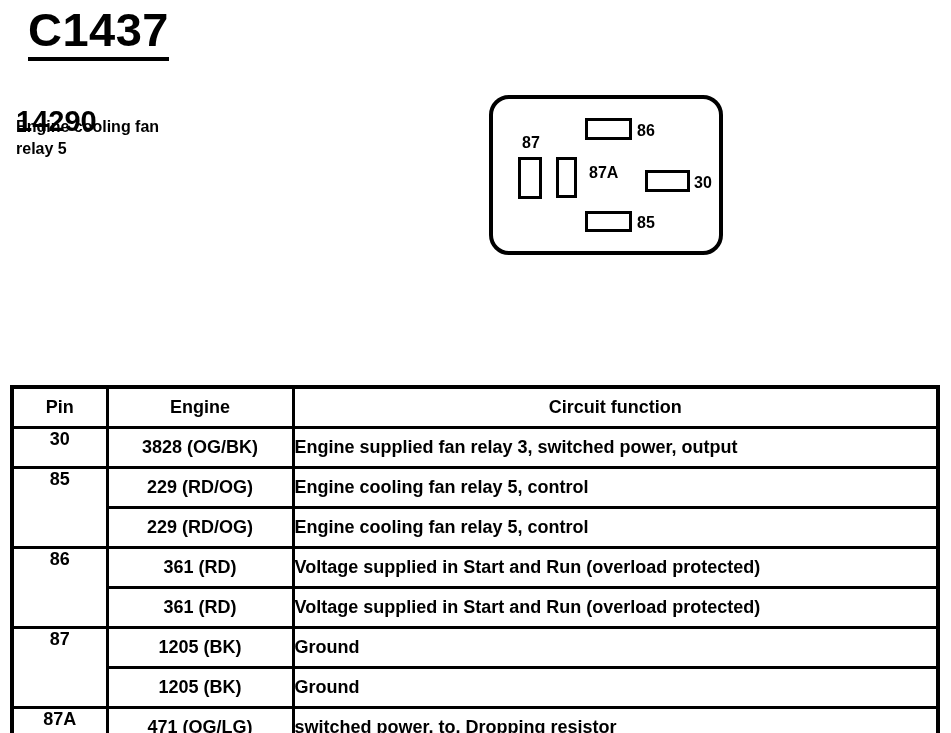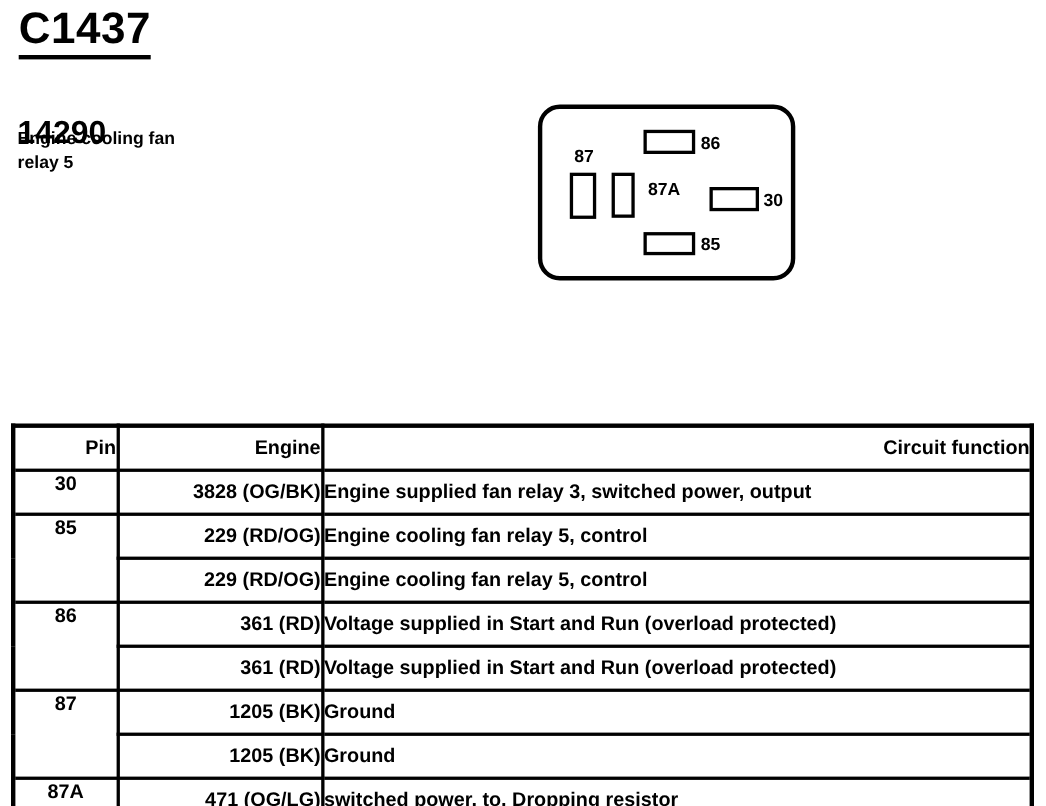--- a/index.html
+++ b/index.html
@@ -9,23 +9,23 @@
     height: 733px;
     background: #ffffff;
     font-family: "Liberation Sans", sans-serif;
     color: #000;
     overflow: hidden;
   }
 
   
   .connector-id {
     position: absolute;
-    left: 17px;
+    left: 28px;
     top: 5px;
-    font-size: 40px;
+    font-size: 47px;
     font-weight: bold;
     letter-spacing: 0.5px;
     display: inline-block;
     border-bottom: 4px solid #000;
     padding-bottom: 3px;
     line-height: 1.05;
   }
   .part-number {
     position: absolute;
     left: 16px;
@@ -91,30 +91,30 @@
   }
   table.pinout th, table.pinout td {
     border: 3px solid #000;
     font-size: 18px;
     font-weight: bold;
     color: #000;
     height: 37px;
     padding: 0;
     background: #ffffff;
   }
-  table.pinout th { text-align: right; vertical-align: middle; }
+  table.pinout th { text-align: center; vertical-align: middle; }
   table.pinout { border: 4px solid #000; }
   col.c-pin { width: 95px; }
   col.c-circuit { width: 186px; }
   td.pin-cell {
     text-align: center;
     vertical-align: top;
     padding-top: 8px;
   }
-  td.circuit-cell { text-align: right; vertical-align: middle; }
+  td.circuit-cell { text-align: center; vertical-align: middle; }
   td.func-cell {
     text-align: left;
     vertical-align: middle;
     padding-left: 17px;
     padding-right: 6px;
   }
 </style>
 </head>
 <body>
 

